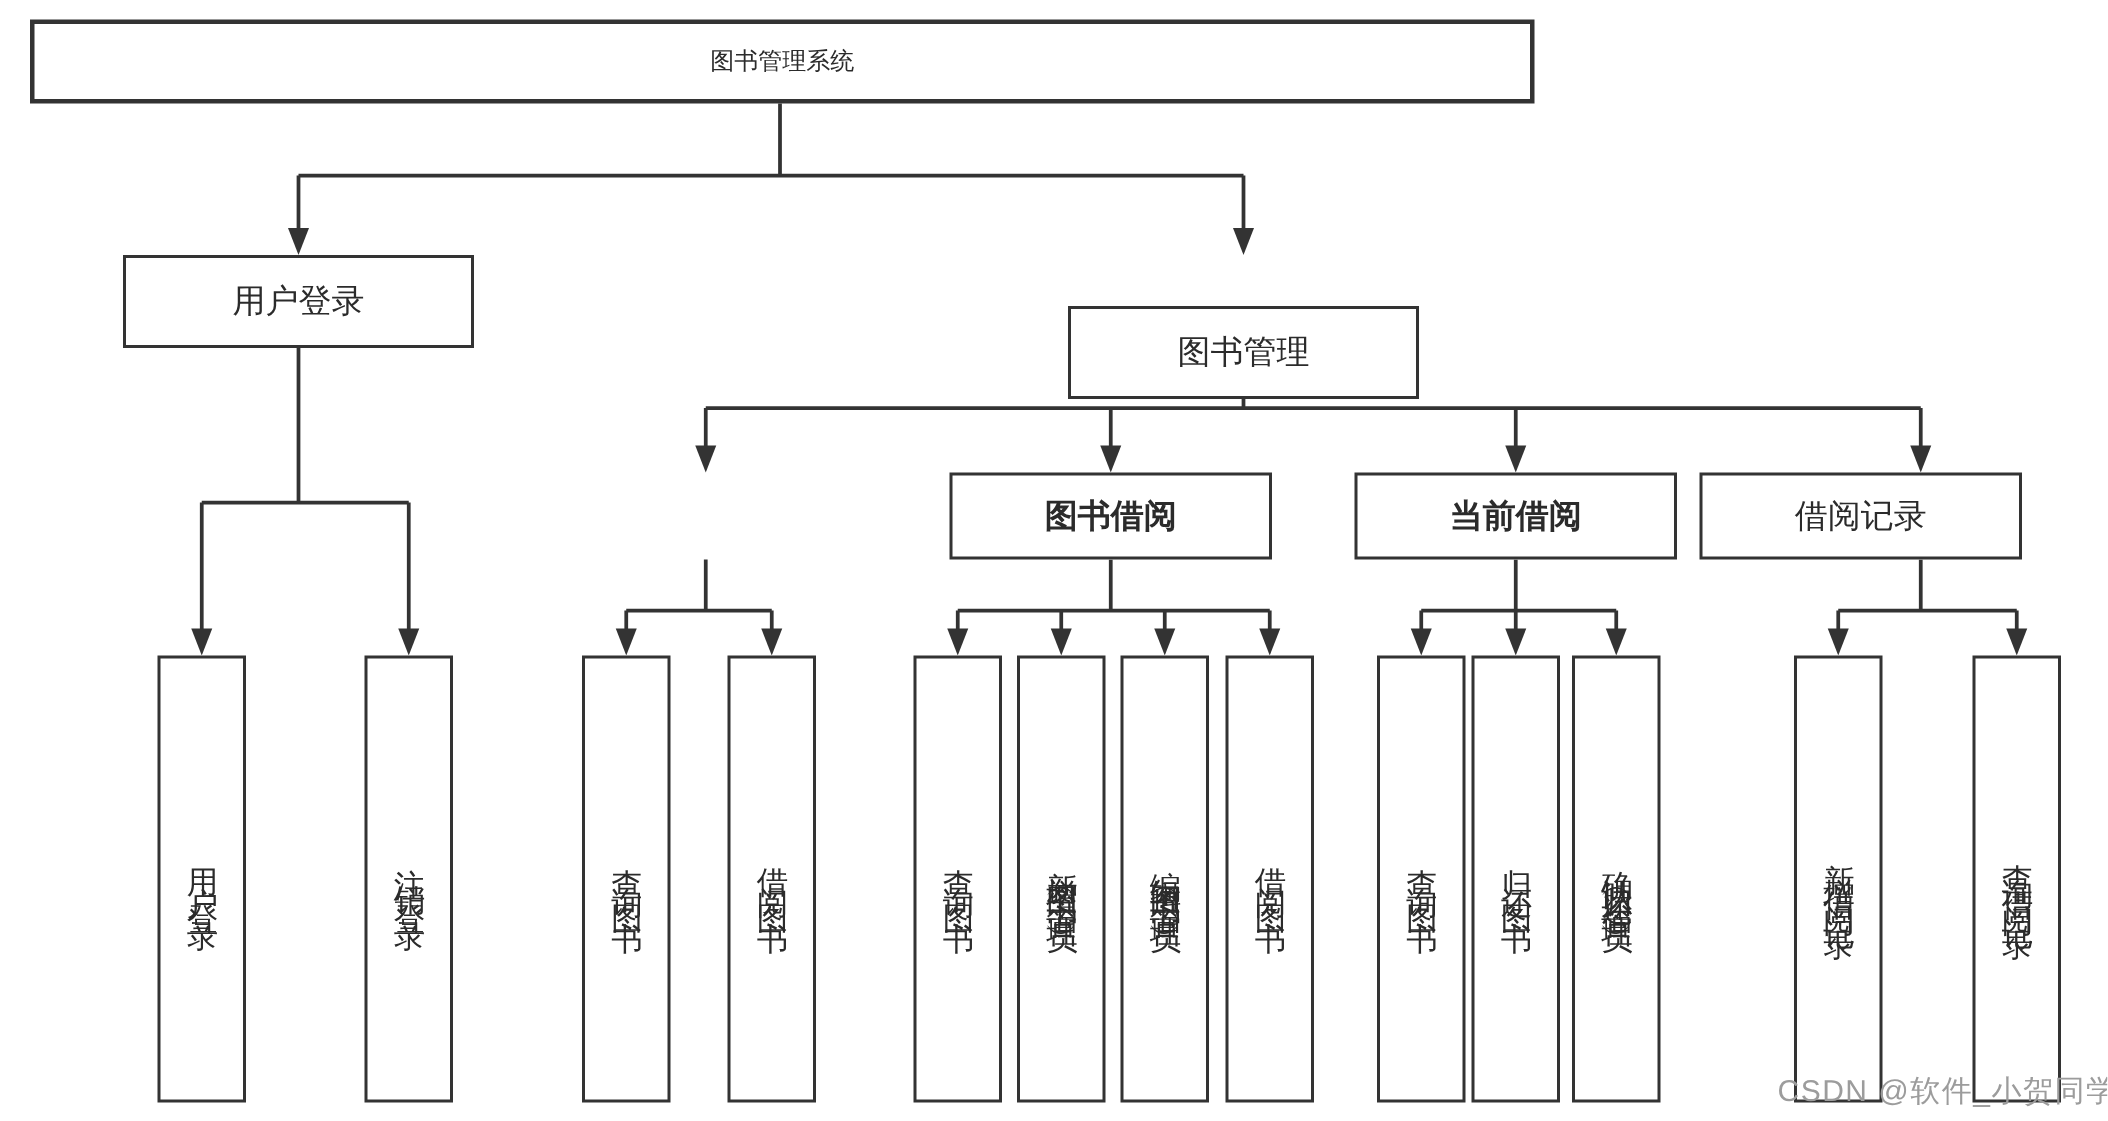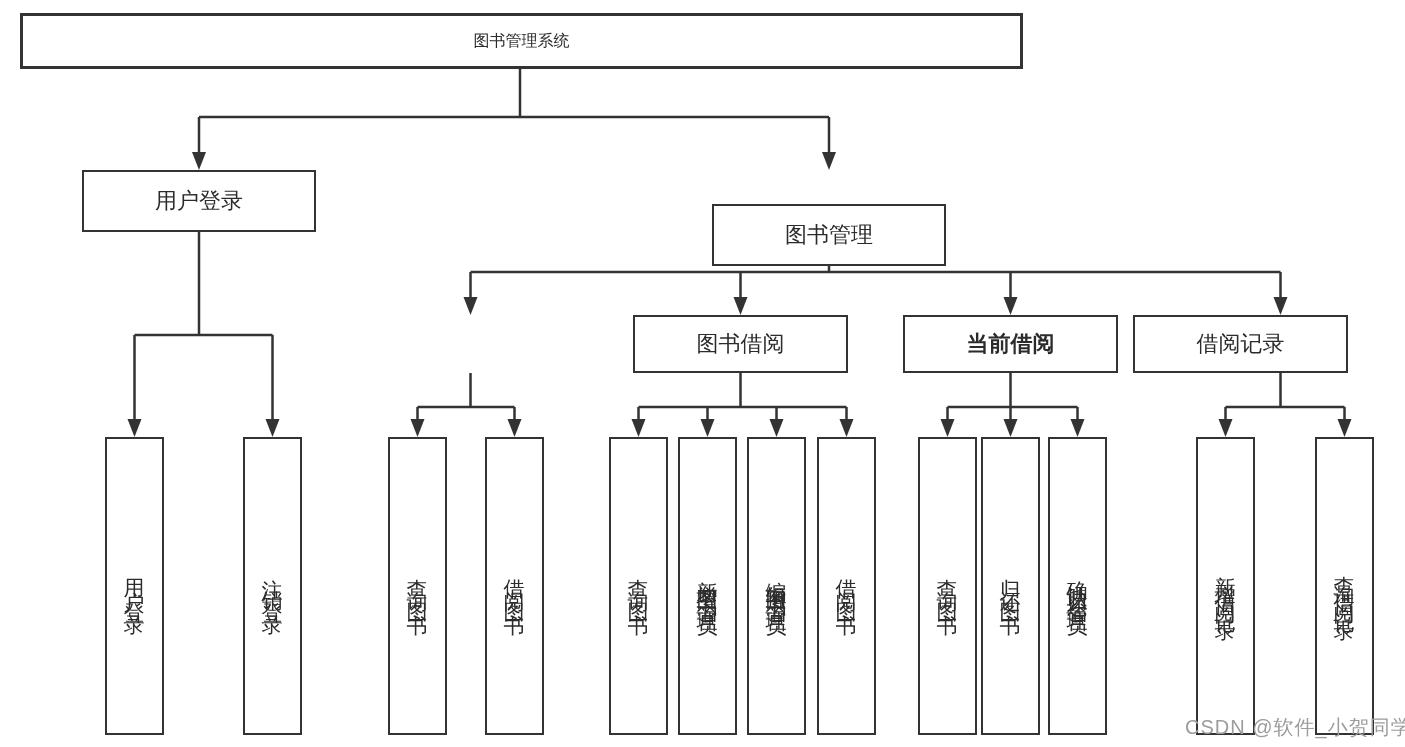--- a/index.html
+++ b/index.html
@@ -81,21 +81,21 @@
     <span>图书管理系统</span>
   </div>
 
   <div class="node h" style="left:82px;top:170px;width:234px;height:62px;">
     <span>用户登录</span>
   </div>
   <div class="node h" style="left:712px;top:170px;width:234px;height:62px;margin-top:34px;">
     <span>图书管理</span>
   </div>
 
-  <div class="node h" style="left:633px;top:315px;width:215px;height:58px;">
+  <div class="node h" style="left:633px;top:315px;width:215px;height:58px;font-weight:bold;">
     <span>图书借阅</span>
   </div>
   <div class="node h" style="left:903px;top:315px;width:215px;height:58px;font-weight:bold;">
     <span>当前借阅</span>
   </div>
   <div class="node h" style="left:1133px;top:315px;width:215px;height:58px;">
     <span>借阅记录</span>
   </div>
 
   <div class="leaf ls-wide" style="left:105px;top:437px;width:59px;height:298px;">

